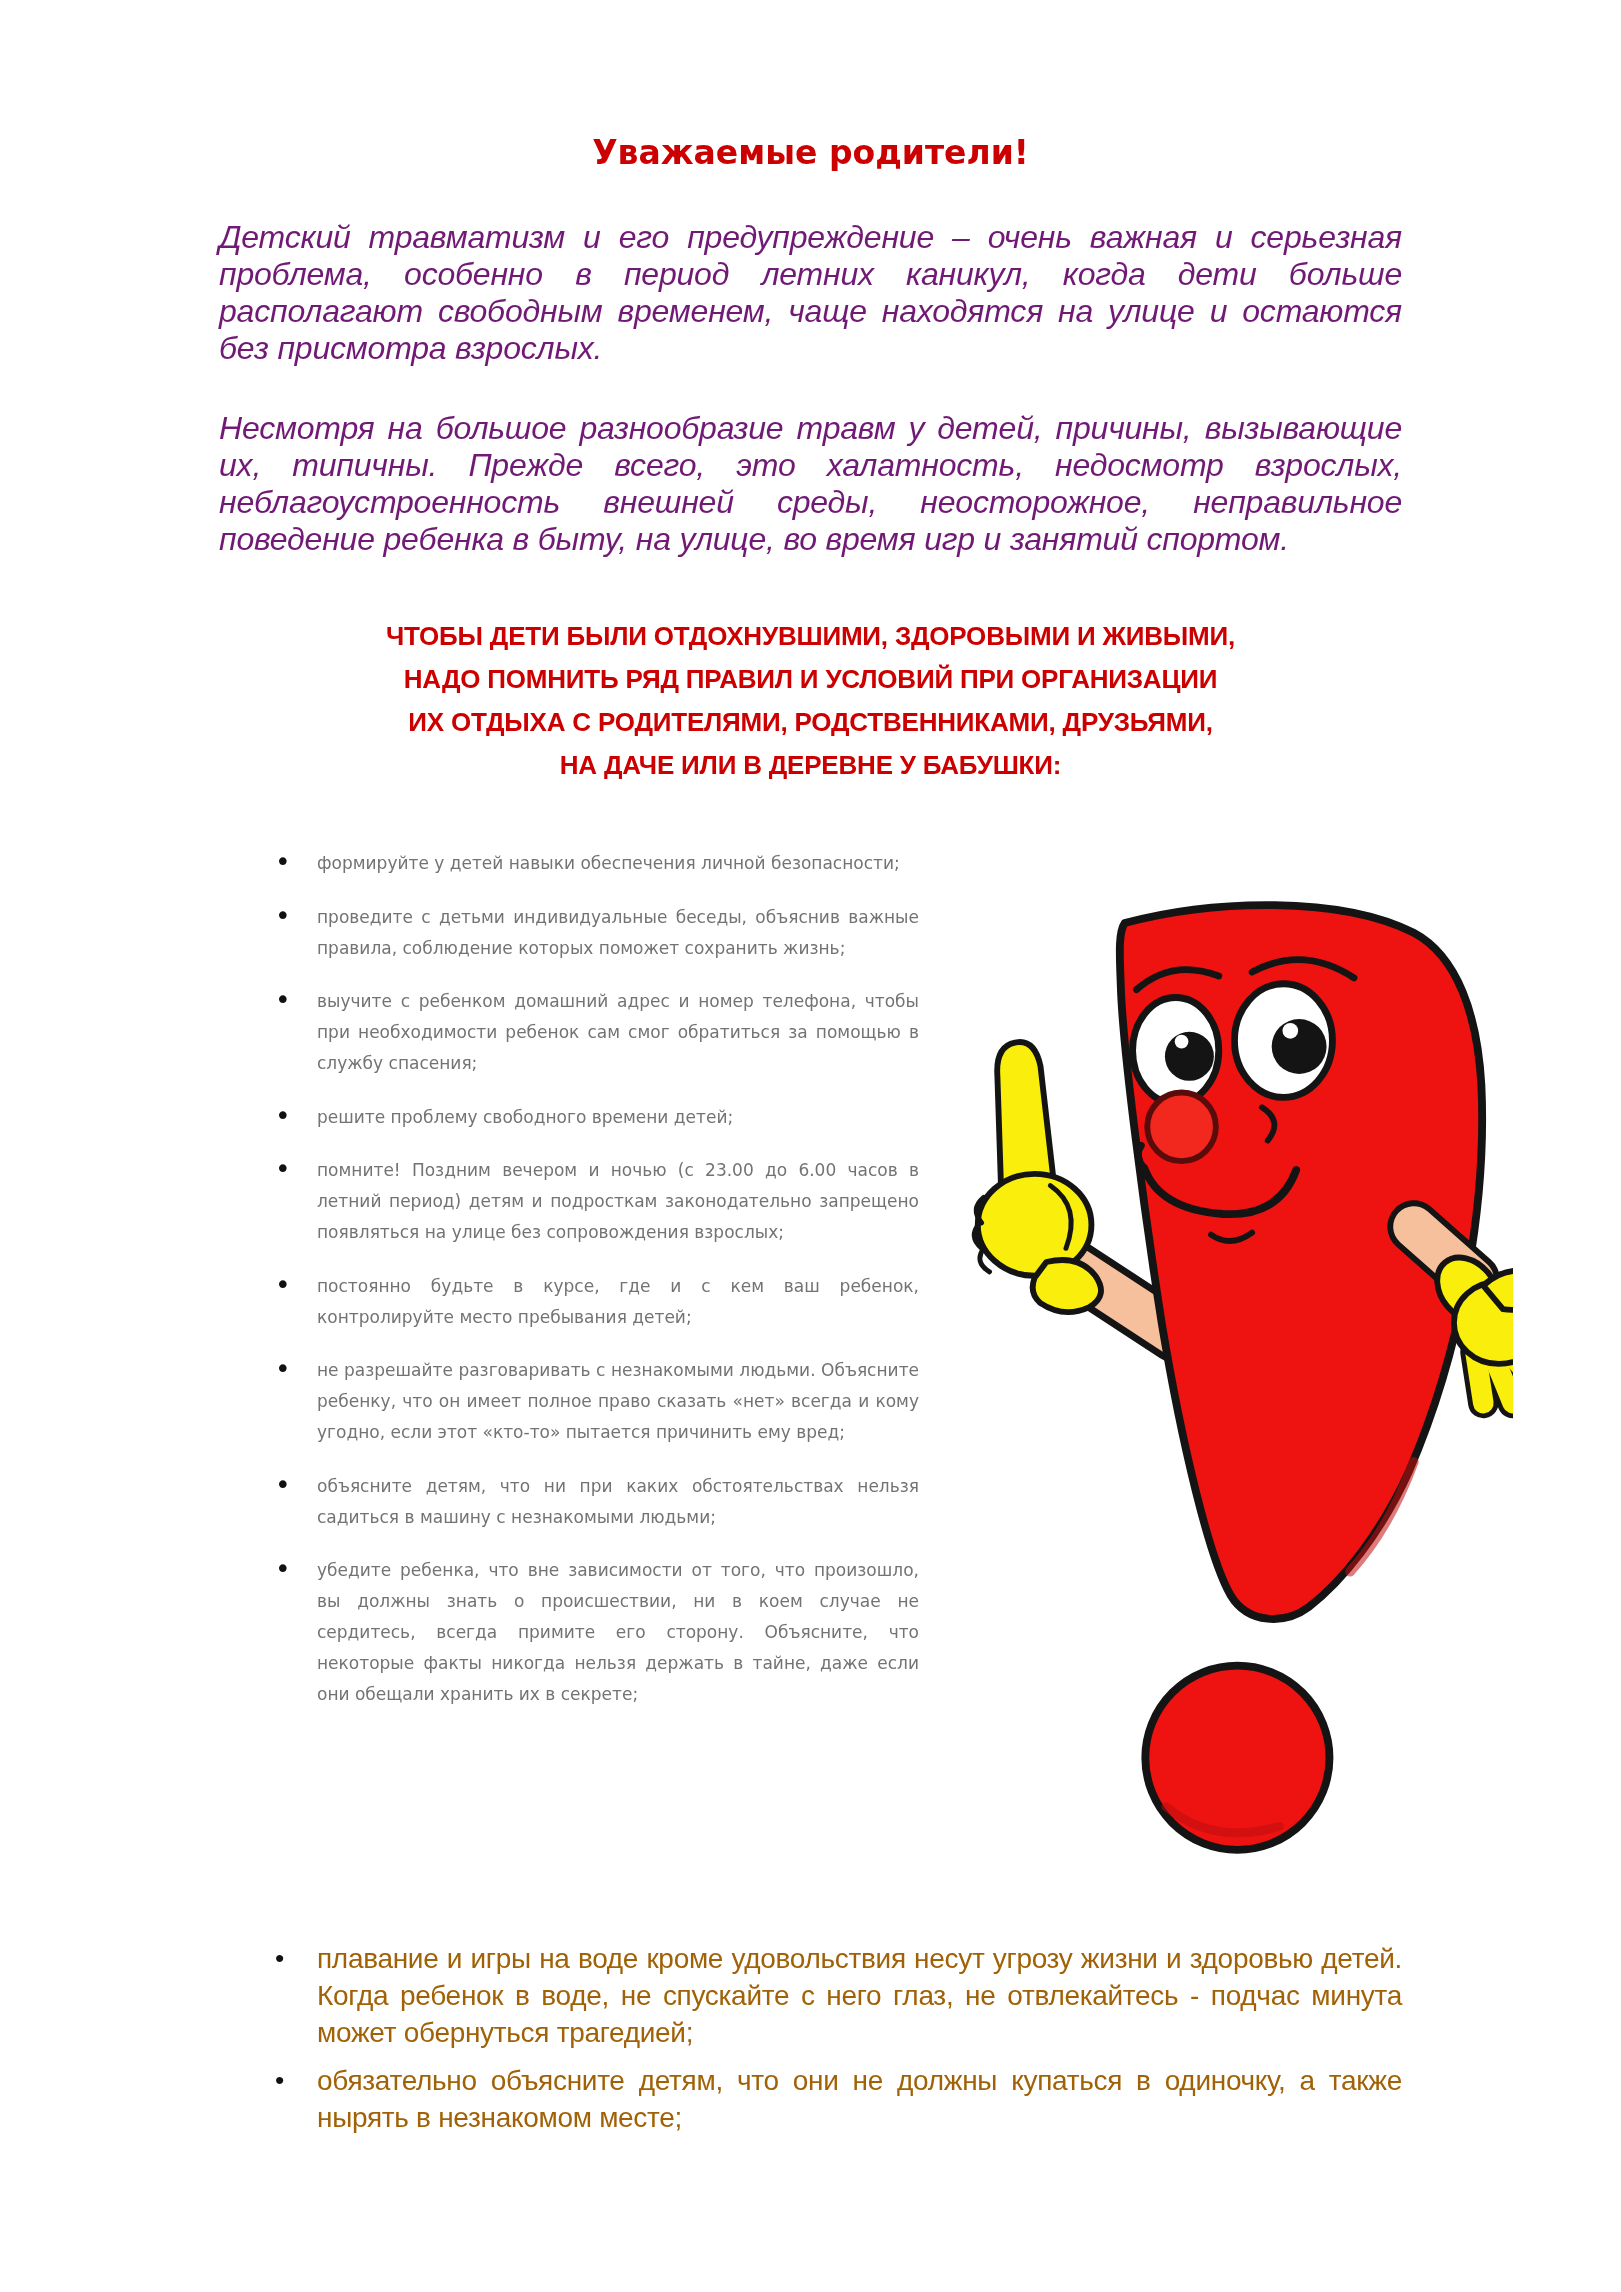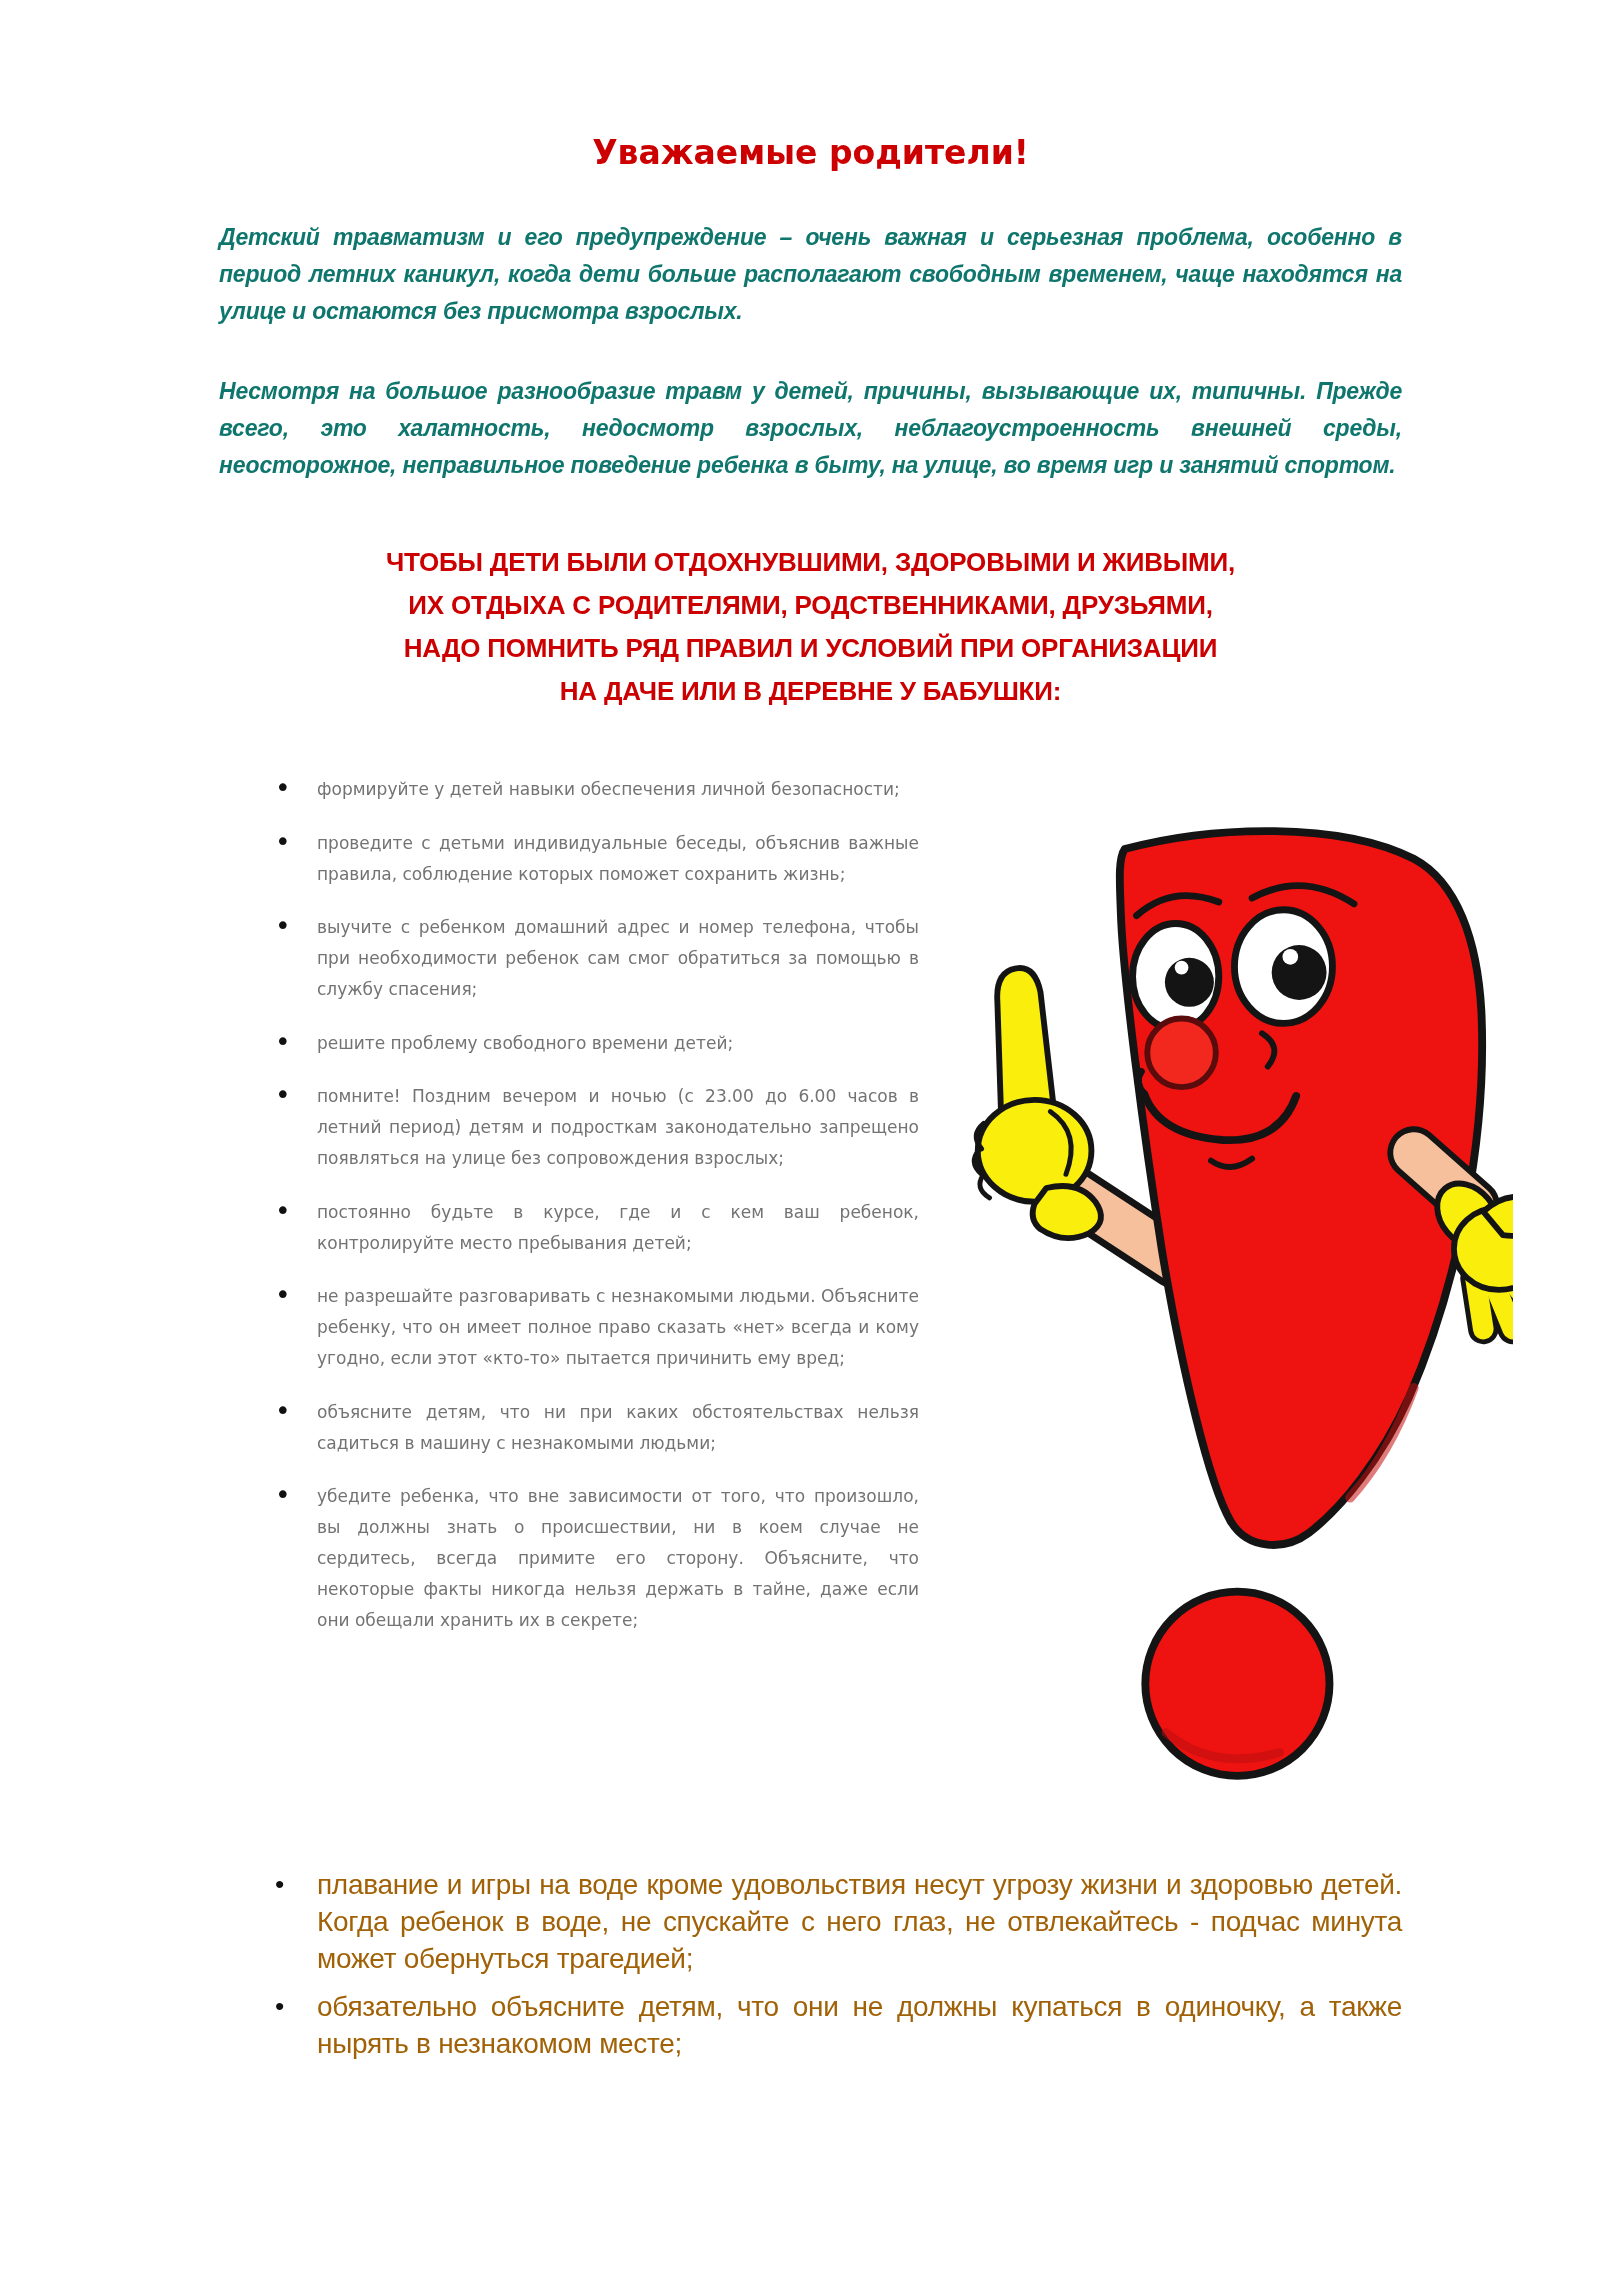--- a/index.html
+++ b/index.html
@@ -20,25 +20,25 @@
     text-align:center;
     color:#cc0000;
     font-family:"DejaVu Sans", sans-serif;
     font-weight:bold;
     font-size:33px;
     line-height:39px;
   }
   .intro-par{
     margin:47px 0 0 0;
     font-family:"Liberation Sans", sans-serif;
-    font-weight:bold;
+    font-weight:normal;
     font-style:italic;
-    font-size:23px;
+    font-size:32px;
     line-height:37px;
-    color:#0f766e;
+    color:#701a75;
     text-align:justify;
     letter-spacing:-0.2px;
   }
   .intro-par + .intro-par{margin-top:43px;}
   .rules-heading{
     margin:57px 0 0 0;
     text-align:center;
     color:#cc0000;
     font-family:"Liberation Sans", sans-serif;
     font-weight:bold;
@@ -105,22 +105,22 @@
 
 <div class="page">
 
   <h1 class="doc-title">Уважаемые родители!</h1>
 
   <p class="intro-par">Детский травматизм и его предупреждение – очень важная и серьезная проблема, особенно в период летних каникул, когда дети больше располагают свободным временем, чаще находятся на улице и остаются без присмотра взрослых.</p>
   <p class="intro-par">Несмотря на большое разнообразие травм у детей, причины, вызывающие их, типичны. Прежде всего, это халатность, недосмотр взрослых, неблагоустроенность внешней среды, неосторожное, неправильное поведение ребенка в быту, на улице, во время игр и занятий спортом.</p>
 
   <div class="rules-heading">
     <div>ЧТОБЫ ДЕТИ БЫЛИ ОТДОХНУВШИМИ, ЗДОРОВЫМИ И ЖИВЫМИ,</div>
+    <div>НАДО ПОМНИТЬ РЯД ПРАВИЛ И УСЛОВИЙ ПРИ ОРГАНИЗАЦИИ</div>
     <div>ИХ ОТДЫХА С РОДИТЕЛЯМИ, РОДСТВЕННИКАМИ, ДРУЗЬЯМИ,</div>
-    <div>НАДО ПОМНИТЬ РЯД ПРАВИЛ И УСЛОВИЙ ПРИ ОРГАНИЗАЦИИ</div>
     <div>НА ДАЧЕ ИЛИ В ДЕРЕВНЕ У БАБУШКИ:</div>
   </div>
 
   <div class="content-row">
 
     <ul class="rules-list">
       <li><span class="bullet"></span><span>формируйте у детей навыки обеспечения личной безопасности;</span></li>
       <li><span class="bullet"></span><span>проведите с детьми индивидуальные беседы, объяснив важные правила, соблюдение которых поможет сохранить жизнь;</span></li>
       <li><span class="bullet"></span><span>выучите с ребенком домашний адрес и номер телефона, чтобы при необходимости ребенок сам смог обратиться за помощью в службу спасения;</span></li>
       <li><span class="bullet"></span><span>решите проблему свободного времени детей;</span></li>

